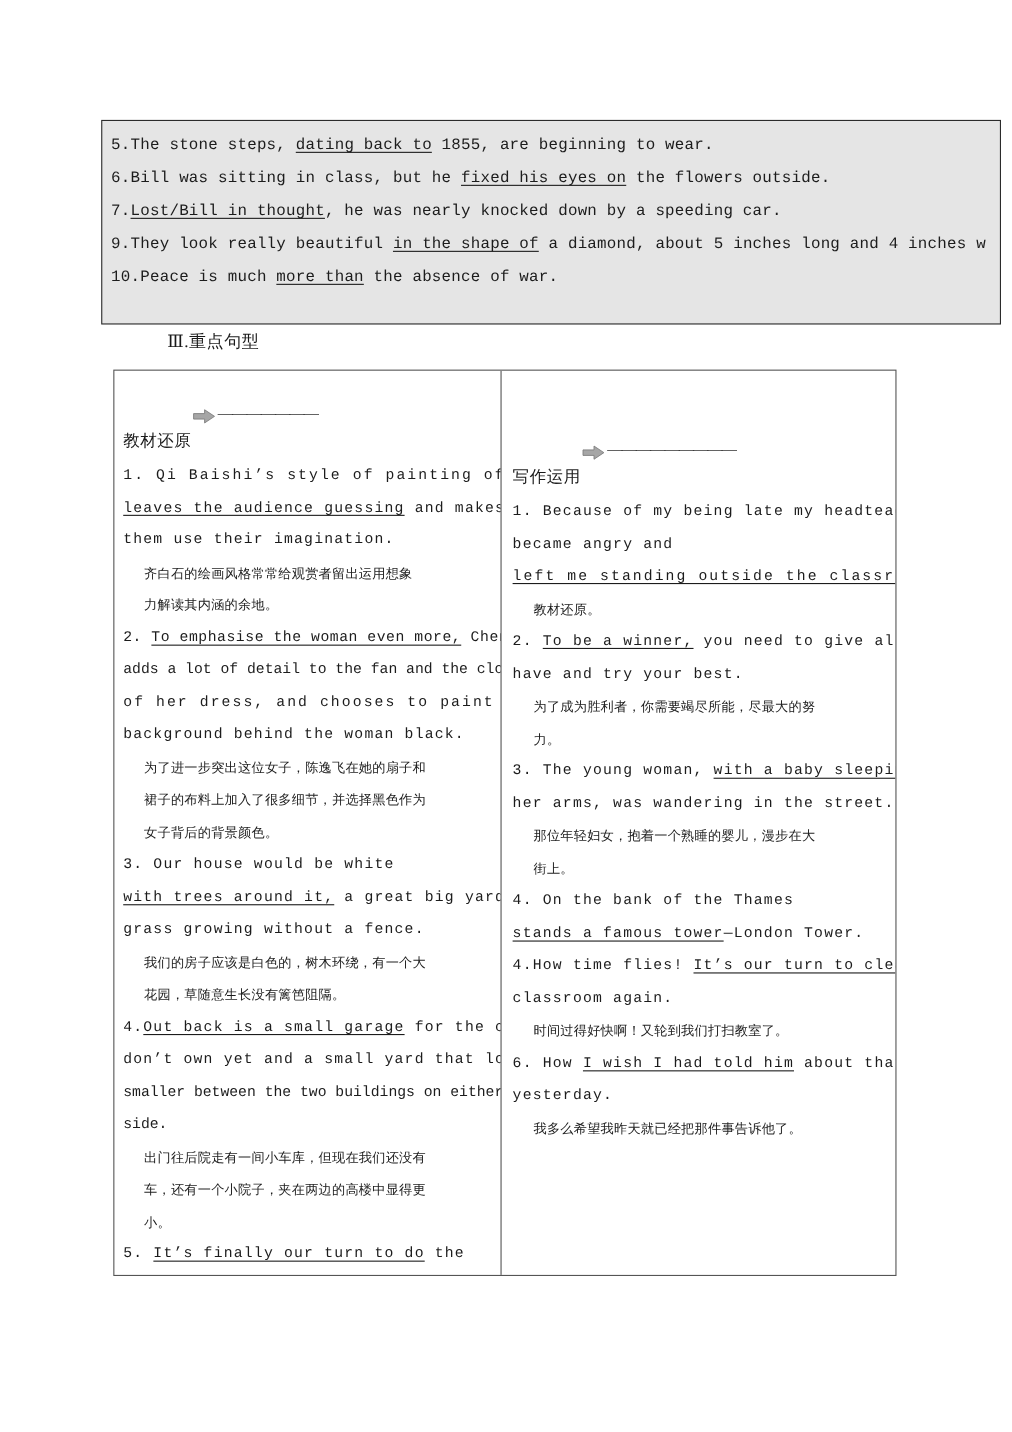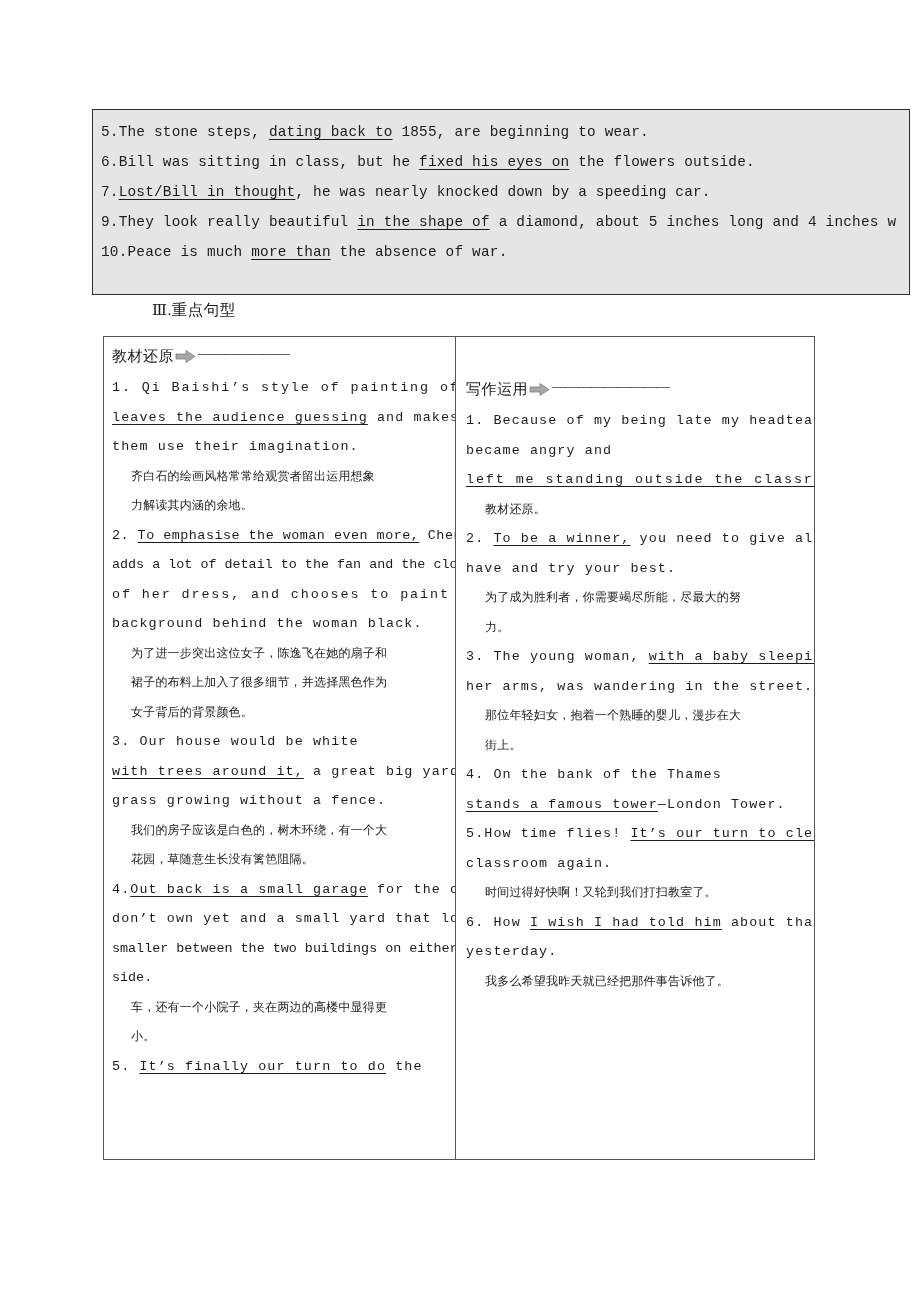--- a/index.html
+++ b/index.html
@@ -98,21 +98,21 @@
   .tag-row {
     display: flex;
     align-items: center;
     font-family: "Liberation Serif", "DejaVu Serif", serif;
     font-size: 15px;
     line-height: 26px;
     color: #1a1a1a;
     white-space: nowrap;
     margin-bottom: 4px;
   }
-  .tag-row .tag-label { letter-spacing: 0.5px; }
+  .tag-row .tag-label { letter-spacing: 0.5px; margin-top: 45px; }
   .arrow-icon {
     display: inline-block;
     margin: 0 1px 0 1px;
     line-height: 0;
   }
   .tag-dashes {
     font-family: "Liberation Serif", "DejaVu Serif", serif;
     color: #333;
     letter-spacing: -1px;
     font-size: 14px;
@@ -185,20 +185,21 @@
           <div class="para cn sp0"><span>女子背后的背景颜色。</span></div>
           <div class="para sp2"><span>3. Our house would be white</span></div>
           <div class="para sp2"><u class="ans">with trees around it,</u><span> a great big yard and</span></div>
           <div class="para sp2"><span>grass growing without a fence.</span></div>
           <div class="para cn sp0"><span>我们的房子应该是白色的，树木环绕，有一个大</span></div>
           <div class="para cn sp0"><span>花园，草随意生长没有篱笆阻隔。</span></div>
           <div class="para sp2"><span>4.</span><u class="ans">Out back is a small garage</u><span> for the car w</span></div>
           <div class="para sp2"><span>don’t own yet and a small yard that looks</span></div>
           <div class="para sp0"><span>smaller between the two buildings on either</span></div>
           <div class="para sp0"><span>side.</span></div>
+          <div class="para cn spn"><span>出门往后院走有一间小车库，但现在我们还没有</span></div>
           <div class="para cn spn"><span>车，还有一个小院子，夹在两边的高楼中显得更</span></div>
           <div class="para cn sp0"><span>小。</span></div>
           <div class="para sp2"><span>5. </span><u class="ans">It’s finally our turn to do</u><span> the</span></div>
         </div>
     </div>
 
     <div class="col col-right">
       <div class="inner-pad">
         <div class="tag-row">
           <span class="tag-label">写作运用</span>
@@ -217,21 +218,21 @@
             <div class="para sp2"><span>2. </span><u class="ans">To be a winner,</u><span> you need to give all you</span></div>
             <div class="para sp2"><span>have and try your best.</span></div>
             <div class="para cn sp0"><span>为了成为胜利者，你需要竭尽所能，尽最大的努</span></div>
             <div class="para cn sp0"><span>力。</span></div>
             <div class="para sp2"><span>3. The young woman, </span><u class="ans">with a baby sleeping</u></div>
             <div class="para sp2"><span>her arms, was wandering in the street.</span></div>
             <div class="para cn sp0"><span>那位年轻妇女，抱着一个熟睡的婴儿，漫步在大</span></div>
             <div class="para cn sp0"><span>街上。</span></div>
             <div class="para sp2"><span>4. On the bank of the Thames</span></div>
             <div class="para sp2"><u class="ans">stands a famous tower</u><span>—London Tower.</span></div>
-            <div class="para sp2"><span>5.How time flies! </span><u class="ans">It’s our turn to clean</u></div>
+            <div class="para sp2"><span>4.How time flies! </span><u class="ans">It’s our turn to clean</u></div>
             <div class="para sp2"><span>classroom again.</span></div>
             <div class="para cn sp0"><span>时间过得好快啊！又轮到我们打扫教室了。</span></div>
             <div class="para sp2"><span>6. How </span><u class="ans">I wish I had told him</u><span> about that</span></div>
             <div class="para sp2"><span>yesterday.</span></div>
             <div class="para cn sp0"><span>我多么希望我昨天就已经把那件事告诉他了。</span></div>
           </div>
       </div>
     </div>
 
   </div>

